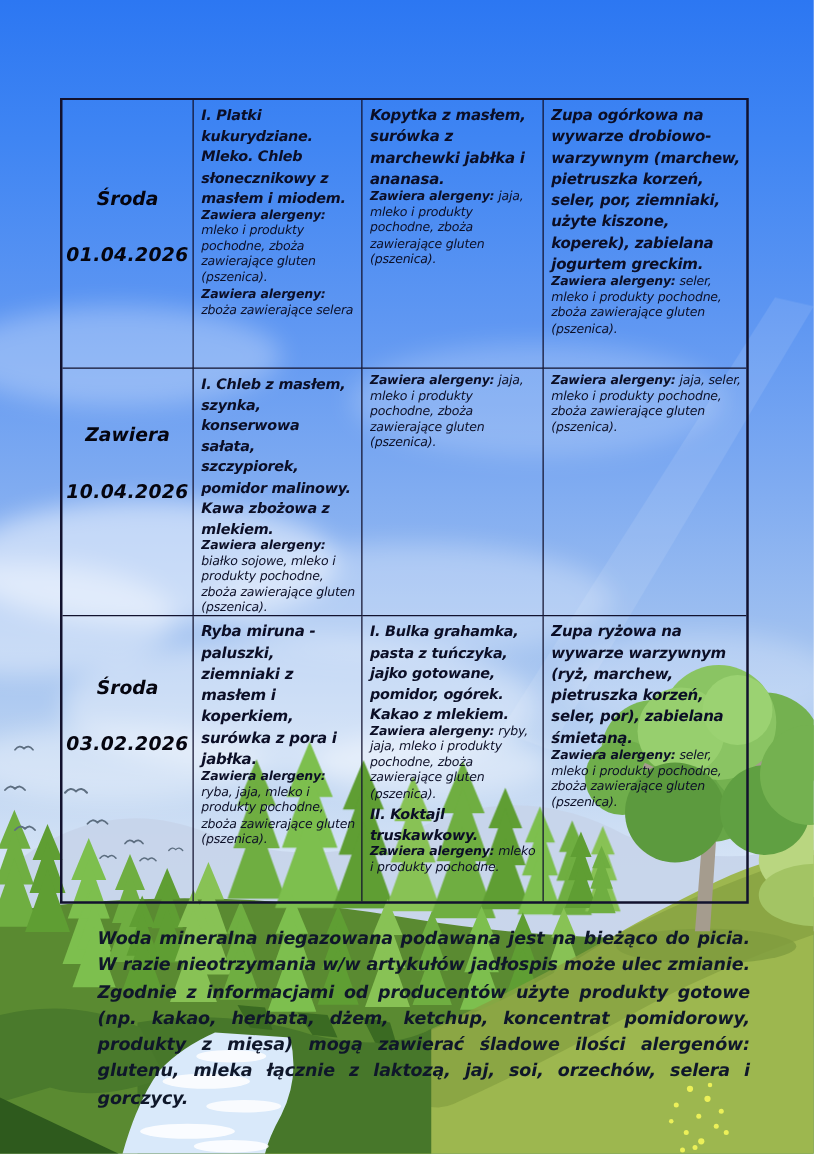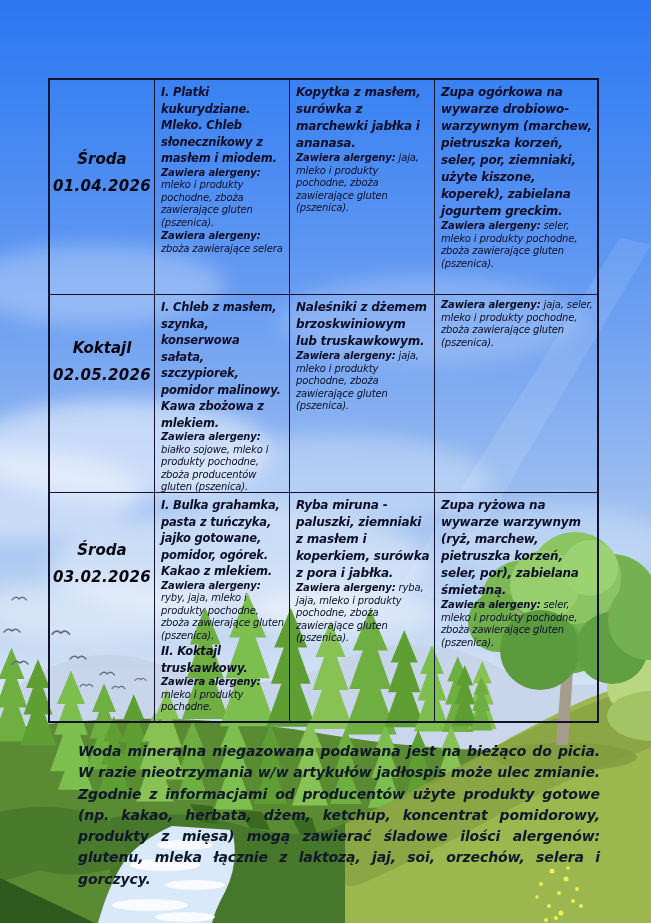--- a/index.html
+++ b/index.html
@@ -22,21 +22,21 @@
     border-right:1.5px solid #12122e;
     border-bottom:1.5px solid #12122e;
     box-sizing:border-box;overflow:hidden;background:transparent;
   }
   .col-last{border-right:none;}
   .row-last{border-bottom:none;}
   .day-cell{
     text-align:center;font-style:italic;font-weight:bold;color:#05050f;
   }
   .day-name{font-size:15px;line-height:1.2;}
-  .day-date{font-size:15px;line-height:1.2;margin-top:9px;letter-spacing:.3px;}
+  .day-date{font-size:15px;line-height:1.2;margin-top:27px;letter-spacing:.3px;}
   .pt-r0{padding-top:70px;}
   .pt-r1{padding-top:44px;}
   .pt-r2{padding-top:48px;}
   .meal-cell{padding:4px 4px 3px 6px;color:#0b0e26;}
   .dish{
     margin:0;font-style:italic;font-weight:bold;
     font-size:12px;line-height:17px;letter-spacing:-0.2px;
   }
   .cell-c2 .dish{font-size:11.5px;line-height:16.5px;}
   .alg{
@@ -202,49 +202,48 @@
   <div class="cell meal-cell">
     <p class="dish">Kopytka z masłem, surówka z marchewki jabłka i ananasa.</p>
     <p class="alg"><span class="alg-label">Zawiera alergeny:</span> <span>jaja, mleko i produkty pochodne, zboża zawierające gluten (pszenica).</span></p>
   </div>
   <div class="cell meal-cell col-last">
     <p class="dish">Zupa ogórkowa na wywarze drobiowo-warzywnym (marchew, pietruszka korzeń, seler, por, ziemniaki, użyte kiszone, koperek), zabielana jogurtem greckim.</p>
     <p class="alg"><span class="alg-label">Zawiera alergeny:</span> <span>seler, mleko i produkty pochodne, zboża zawierające gluten (pszenica).</span></p>
   </div>
 
   <div class="cell day-cell pt-r1">
-    <div class="day-name">Koktajl</div>
-    <div class="day-date">02.05.2026</div>
+    <div class="day-name">Zawiera</div>
+    <div class="day-date">10.04.2026</div>
   </div>
   <div class="cell meal-cell cell-c2">
     <p class="dish">I. Chleb z masłem, szynka, konserwowa sałata, szczypiorek, pomidor malinowy. Kawa zbożowa z mlekiem.</p>
-    <p class="alg"><span class="alg-label">Zawiera alergeny:</span> <span>białko sojowe, mleko i produkty pochodne, zboża producentów gluten (pszenica).</span></p>
+    <p class="alg"><span class="alg-label">Zawiera alergeny:</span> <span>białko sojowe, mleko i produkty pochodne, zboża zawierające gluten (pszenica).</span></p>
 
   </div>
   <div class="cell meal-cell">
-    <p class="dish">Naleśniki z dżemem brzoskwiniowym lub truskawkowym.</p>
     <p class="alg"><span class="alg-label">Zawiera alergeny:</span> <span>jaja, mleko i produkty pochodne, zboża zawierające gluten (pszenica).</span></p>
   </div>
   <div class="cell meal-cell col-last">
     <p class="alg"><span class="alg-label">Zawiera alergeny:</span> <span>jaja, seler, mleko i produkty pochodne, zboża zawierające gluten (pszenica).</span></p>
   </div>
 
   <div class="cell day-cell pt-r2 row-last">
     <div class="day-name">Środa</div>
     <div class="day-date">03.02.2026</div>
+  </div>
+  <div class="cell meal-cell row-last">
+    <p class="dish">Ryba miruna - paluszki, ziemniaki z masłem i koperkiem, surówka z pora i jabłka.</p>
+    <p class="alg"><span class="alg-label">Zawiera alergeny:</span> <span>ryba, jaja, mleko i produkty pochodne, zboża zawierające gluten (pszenica).</span></p>
   </div>
   <div class="cell meal-cell cell-c2 row-last">
     <p class="dish">I. Bulka grahamka, pasta z tuńczyka, jajko gotowane, pomidor, ogórek. Kakao z mlekiem.</p>
     <p class="alg"><span class="alg-label">Zawiera alergeny:</span> <span>ryby, jaja, mleko i produkty pochodne, zboża zawierające gluten (pszenica).</span></p>
     <p class="dish">II. Koktajl truskawkowy.</p>
     <p class="alg"><span class="alg-label">Zawiera alergeny:</span> <span>mleko i produkty pochodne.</span></p>
   </div>
-  <div class="cell meal-cell row-last">
-    <p class="dish">Ryba miruna - paluszki, ziemniaki z masłem i koperkiem, surówka z pora i jabłka.</p>
-    <p class="alg"><span class="alg-label">Zawiera alergeny:</span> <span>ryba, jaja, mleko i produkty pochodne, zboża zawierające gluten (pszenica).</span></p>
-  </div>
   <div class="cell meal-cell col-last row-last">
     <p class="dish">Zupa ryżowa na wywarze warzywnym (ryż, marchew, pietruszka korzeń, seler, por), zabielana śmietaną.</p>
     <p class="alg"><span class="alg-label">Zawiera alergeny:</span> <span>seler, mleko i produkty pochodne, zboża zawierające gluten (pszenica).</span></p>
   </div>
 </div>
 
 <div class="footer-note">Woda mineralna niegazowana podawana jest na bieżąco do picia. W razie nieotrzymania w/w artykułów jadłospis może ulec zmianie. Zgodnie z informacjami od producentów użyte produkty gotowe (np. kakao, herbata, dżem, ketchup, koncentrat pomidorowy, produkty z mięsa) mogą zawierać śladowe ilości alergenów: glutenu, mleka łącznie z laktozą, jaj, soi, orzechów, selera i gorczycy.</div>
 
 </body></html>

